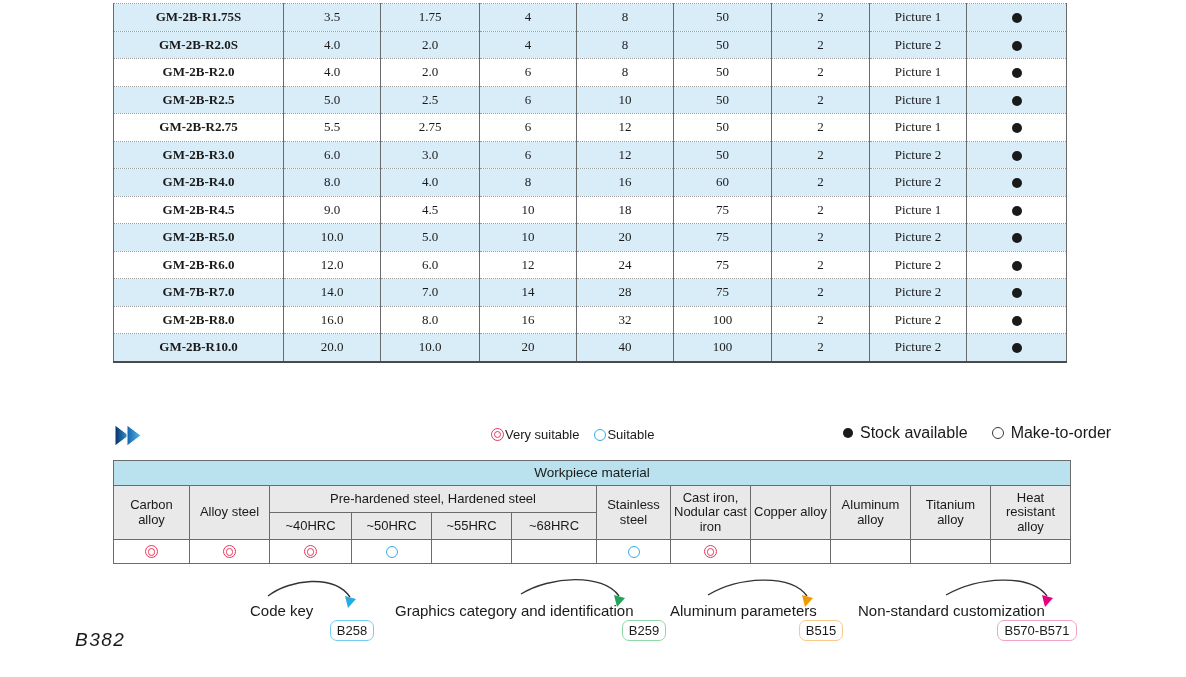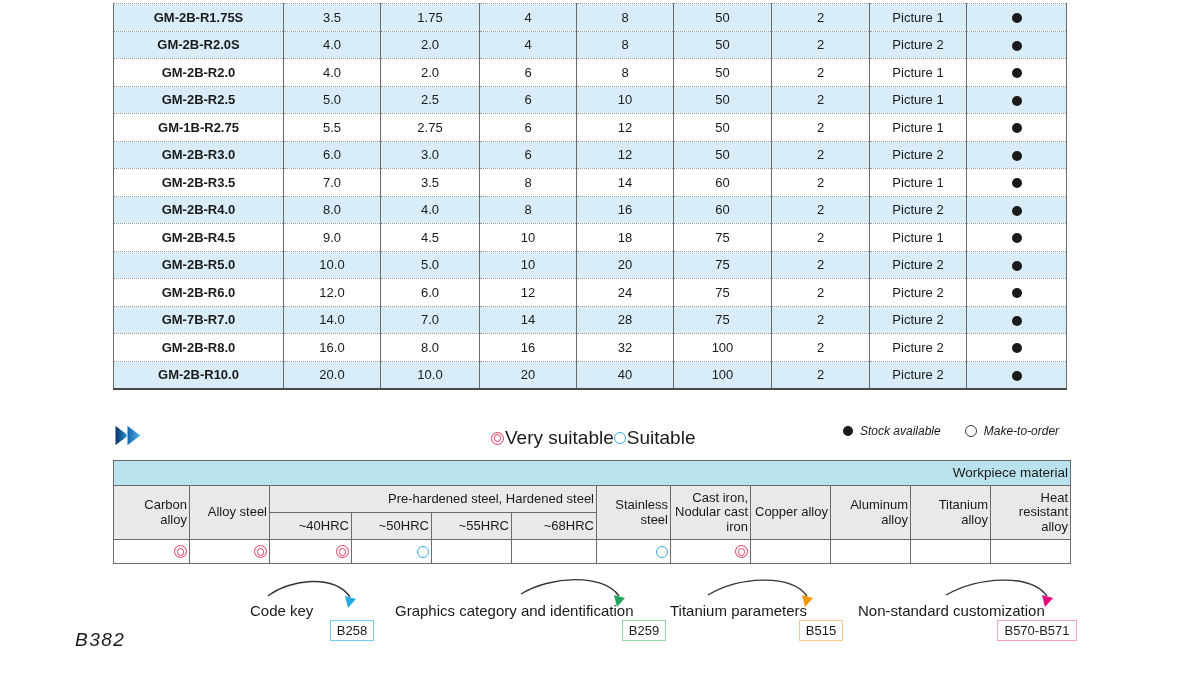--- a/index.html
+++ b/index.html
@@ -7,69 +7,69 @@
     position:relative; width:1186px; height:677px; overflow:hidden;
     background:#fff; color:#1a1a1a;
     font-family:"Liberation Sans", sans-serif;
   }
 
   
   #model-table {
     position:absolute; left:113px; top:3px;
     border-collapse:collapse; table-layout:fixed;
     border-left:1.5px solid #4a4a4a; border-right:1.5px solid #4a4a4a;
-    border-top:1px dotted #8a8a8a; border-bottom:2px solid #4a4a4a;
+    border-top:1px dotted #8a8a8a; border-bottom:2px solid #4a4a4a;font-family:Liberation Serif, serif;
   }
   #model-table td {
     border-left:1px solid #6b6b6b; border-right:1px solid #6b6b6b;
     border-top:1px dotted #9a9a9a; border-bottom:1px dotted #9a9a9a;
     height:26.5px; padding:0; text-align:center; vertical-align:middle;
     font-size:13px; white-space:nowrap; overflow:hidden;
   }
   #model-table tr.row-odd { background:#d9edf9; }
   #model-table tr.row-even { background:#ffffff; }
   #model-table td.model { font-weight:bold; }
 
   .dot-filled { display:inline-block; width:10px; height:10px; border-radius:50%; background:#1a1a1a; vertical-align:middle; }
   .dot-open   { display:inline-block; width:10px; height:10px; border-radius:50%; border:1.5px solid #3a3a3a; background:#fff; vertical-align:middle; }
 
   
   .sec-icon { position:absolute; left:114px; top:424px; }
   .sec-title { position:absolute; left:152px; top:423px; font-size:17.5px; font-weight:bold; letter-spacing:0.2px; white-space:nowrap; }
-  .sec-legend { position:absolute; left:491px; top:427px; display:flex; align-items:center; font-size:19px; }
+  .sec-legend { position:absolute; left:491px; top:427px; display:flex; gap:15px; align-items:center; font-size:13px; }
   .legend-item { display:flex; align-items:center; gap:1px; white-space:nowrap; }
 
   .sym-very { position:relative; display:inline-block; width:13px; height:13px; border:1.8px solid #e8365d; border-radius:50%; box-sizing:border-box; flex:none; }
   .sym-very::after { content:""; position:absolute; left:1.6px; top:1.6px; right:1.6px; bottom:1.6px; border:1.5px solid #e8365d; border-radius:50%; }
   .sym-ok { display:inline-block; width:12px; height:12px; border:1.7px solid #35aee4; border-radius:50%; box-sizing:border-box; flex:none; }
 
-  .stock-legend { position:absolute; left:843px; top:424px; display:flex; gap:24px; align-items:flex-start; font-size:12px;font-style:italic; }
+  .stock-legend { position:absolute; left:843px; top:424px; display:flex; gap:24px; align-items:flex-start; font-size:16px; }
   .stock-legend .legend-item { gap:7px; }
 
   
   #wp-table {
     position:absolute; left:113px; top:460px;
     border-collapse:collapse; table-layout:fixed;
     border:1.5px solid #4a4a4a;
   }
   #wp-table td {
-    border:1px solid #6b6b6b; padding:0 2px; text-align:right; vertical-align:middle;
+    border:1px solid #6b6b6b; padding:0 2px; text-align:center; vertical-align:middle;
     font-size:13px; line-height:1.12;
   }
   #wp-table td.wp-title { background:#b9e2ee; height:24px; font-size:13.5px; }
   #wp-table td.wp-head  { background:#e9e9e9; }
   #wp-table tr.wp-h1 td { height:26px; }
   #wp-table tr.wp-h2 td { height:26px; }
   #wp-table tr.wp-vals td { height:23px; background:#fff; }
 
   
   .annot-label { position:absolute; top:602px; font-size:15px; white-space:nowrap; }
   .refbox {
     position:absolute; top:620px; height:19px; box-sizing:content-box;
-    border:1.5px solid #999; border-radius:0; background:#fff;
+    border:1.5px solid #999; border-radius:7px; background:#fff;
     display:flex; align-items:center; justify-content:center;
     font-size:13px; padding:0 2px;
   }
   .annot-arrow { position:absolute; pointer-events:none; }
 
   .page-number { position:absolute; left:75px; top:629px; font-size:19px; font-style:italic; letter-spacing:1.5px; }
 </style>
 </head>
 <body>
 
@@ -126,50 +126,39 @@
           <td>5.0</td>
           <td>2.5</td>
           <td>6</td>
           <td>10</td>
           <td>50</td>
           <td>2</td>
           <td>Picture 1</td>
           <td><span class="dot-filled"></span></td>
         </tr>
         <tr class="row-even">
-          <td class="model">GM-1B-R2.75</td>
+          <td class="model">GM-2B-R2.75</td>
           <td>5.5</td>
           <td>2.75</td>
           <td>6</td>
           <td>12</td>
           <td>50</td>
           <td>2</td>
           <td>Picture 1</td>
           <td><span class="dot-filled"></span></td>
         </tr>
         <tr class="row-odd">
           <td class="model">GM-2B-R3.0</td>
           <td>6.0</td>
           <td>3.0</td>
           <td>6</td>
           <td>12</td>
           <td>50</td>
           <td>2</td>
           <td>Picture 2</td>
-          <td><span class="dot-filled"></span></td>
-        </tr>
-        <tr class="row-even">
-          <td class="model">GM-2B-R3.5</td>
-          <td>7.0</td>
-          <td>3.5</td>
-          <td>8</td>
-          <td>14</td>
-          <td>60</td>
-          <td>2</td>
-          <td>Picture 1</td>
           <td><span class="dot-filled"></span></td>
         </tr>
         <tr class="row-odd">
           <td class="model">GM-2B-R4.0</td>
           <td>8.0</td>
           <td>4.0</td>
           <td>8</td>
           <td>16</td>
           <td>60</td>
           <td>2</td>
@@ -342,21 +331,21 @@
   </svg>
   <div class="refbox" style="left: 330px; width: 38px; border-color: rgb(116, 205, 240);">B258</div>
 
   <span class="annot-label" style="left:395px">Graphics category and identification</span>
   <svg class="annot-arrow" style="left:515px;top:577px" width="115" height="38">
     <path d="M6,17 C35,-1 88,-4 104,19" stroke="#333" stroke-width="1.4" fill="none"></path>
     <polygon points="99,18 110,21 102,30" fill="#23a45c"></polygon>
   </svg>
   <div class="refbox" style="left: 622px; width: 38px; border-color: rgb(143, 216, 168);">B259</div>
 
-  <span class="annot-label" style="left:670px">Titanium parameters</span>
+  <span class="annot-label" style="left:670px">Aluminum parameters</span>
   <svg class="annot-arrow" style="left:700px;top:577px" width="118" height="38">
     <path d="M8,18 C38,0 90,-4 107,19" stroke="#333" stroke-width="1.4" fill="none"></path>
     <polygon points="102,18 113,21 105,30" fill="#f39800"></polygon>
   </svg>
   <div class="refbox" style="left: 799px; width: 38px; border-color: rgb(247, 201, 139);">B515</div>
 
   <span class="annot-label" style="left:858px">Non-standard customization</span>
   <svg class="annot-arrow" style="left:938px;top:577px" width="120" height="38">
     <path d="M8,18 C40,0 92,-4 109,19" stroke="#333" stroke-width="1.4" fill="none"></path>
     <polygon points="104,18 115,21 107,30" fill="#e4007f"></polygon>

